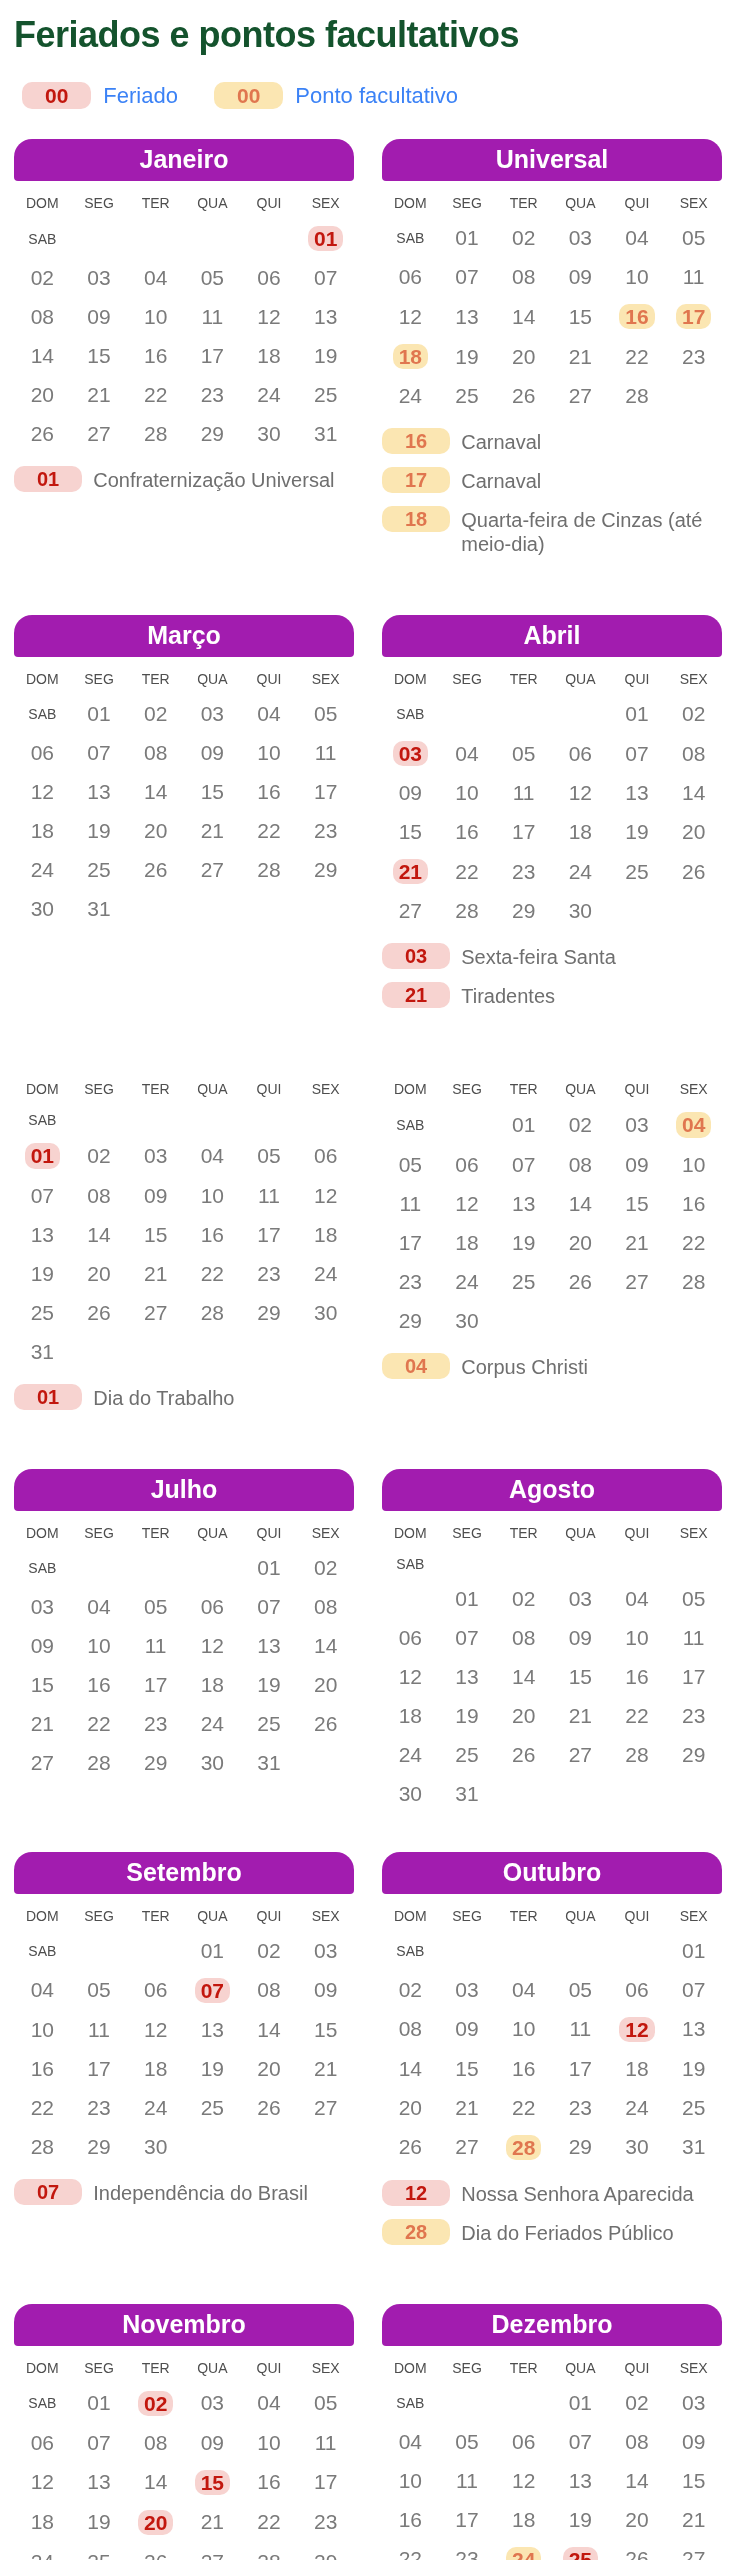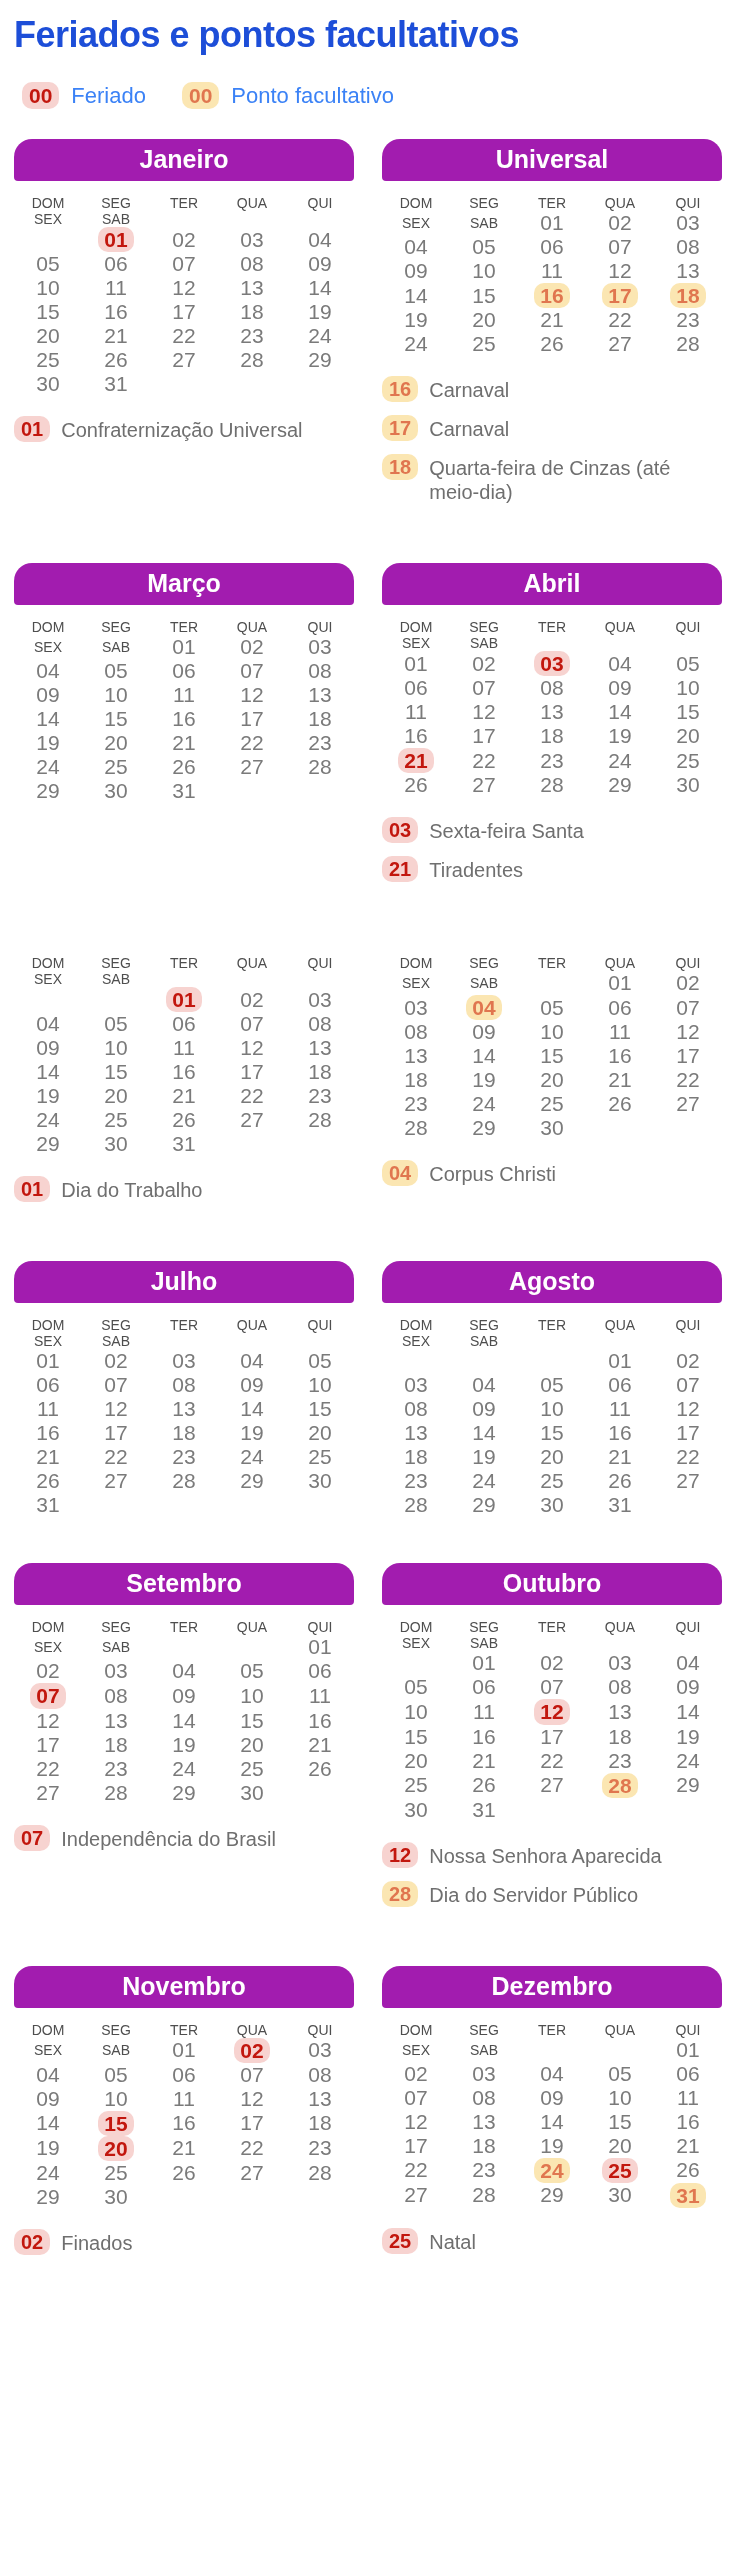--- a/index.html
+++ b/index.html
@@ -8,21 +8,21 @@
     width: 736px;
     font-family: "Liberation Sans", sans-serif;
     color: #6f6f6f;
   }
   .page { padding: 10px 14px 0 14px; }
 
   
   .title {
     font-size: 36px;
     font-weight: bold;
-    color: #1d4ed8;
+    color: #14532d;
     letter-spacing: -0.5px;
     margin-top: 4px;
   }
   .subtitle {
     font-size: 25px;
     color: #8c8c8c;
     font-weight: bold;
     max-width: 430px;
     line-height: 1.18;
     margin-top: 8px;
@@ -30,21 +30,21 @@
 
   
   .legend { display: flex; align-items: center; gap: 36px; margin: 26px 0 30px 8px; }
   .legend-item { display: flex; align-items: center; gap: 12px; }
   .legend-label { font-size: 22px; color: #3b82f6; }
 
   .badge {
     display: inline-block;
     font-weight: bold;
     border-radius: 10px;
-    padding: 2px 7px;
+    padding: 2px 23px;
     line-height: 1.1;
   }
   .badge.fer { background: #f7d3d0; color: #c2170e; }
   .badge.fac { background: #fbe6b2; color: #e0764f; }
   .legend .badge { font-size: 21px; }
 
   
   #months-grid {
     display: grid;
     grid-template-columns: 1fr 1fr;
@@ -55,22 +55,23 @@
     background: #a21caf;
     color: #ffffff;
     font-weight: bold;
     font-size: 25px;
     text-align: center;
     padding: 6px 0 7px 0;
     border-radius: 18px 18px 4px 4px;
   }
   .cal {
     display: grid;
-    grid-template-columns: repeat(5, 1fr);
+    grid-template-columns: repeat(6, 1fr);
     margin-top: 14px;
+    row-gap: 15px;
     align-items: center;
     justify-items: center;
   }
   .dow {
     font-size: 14px;
     color: #4e4e4e;
     font-weight: normal;
   }
   .day { font-size: 21px; color: #7a7a7a; }
   .day .badge { font-size: 21px; padding: 1px 6px; }
@@ -605,21 +606,21 @@
           <div class="day">30</div>
           <div class="day">31</div>
         </div>
         <div class="notes">
           <div class="note">
             <span class="badge fer">12</span>
             <span class="note-label">Nossa Senhora Aparecida</span>
           </div>
           <div class="note">
             <span class="badge fac">28</span>
-            <span class="note-label">Dia do Servidor Público</span>
+            <span class="note-label">Dia do Feriados Público</span>
           </div>
         </div>
       </section>
       <section class="month">
         <div class="month-banner">Novembro</div>
         <div class="cal">
           <div class="dow">DOM</div>
           <div class="dow">SEG</div>
           <div class="dow">TER</div>
           <div class="dow">QUA</div>

